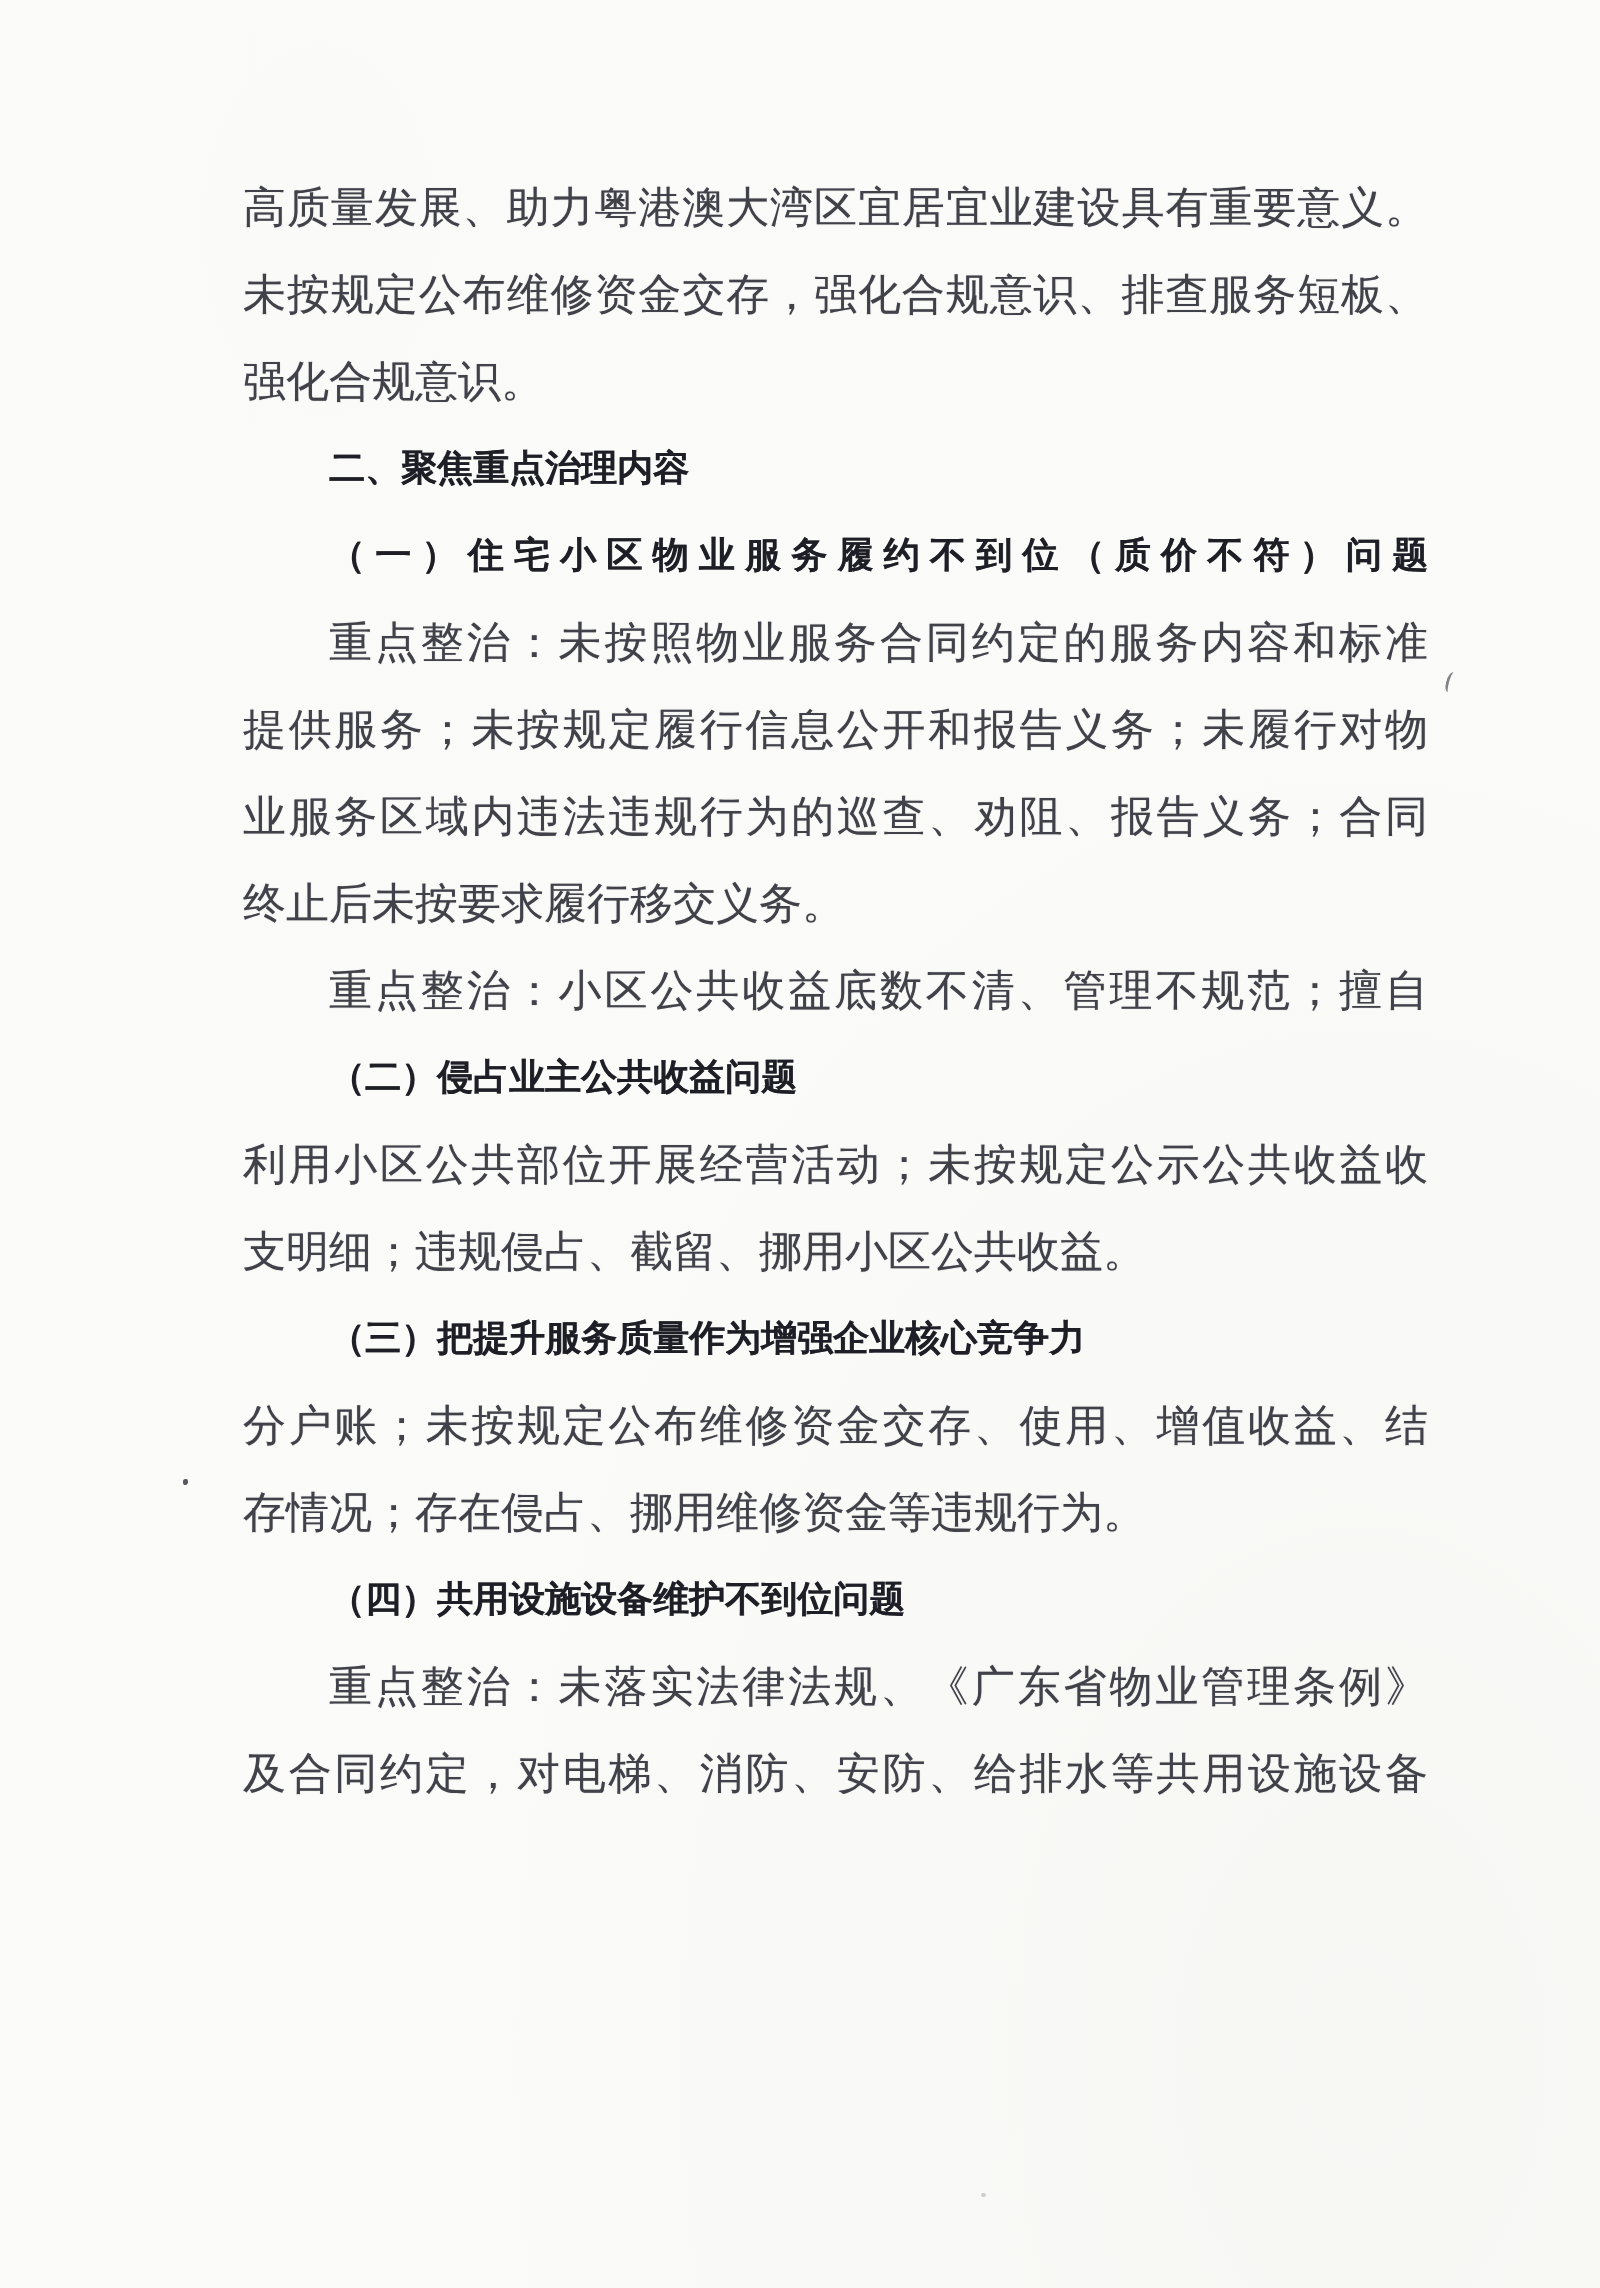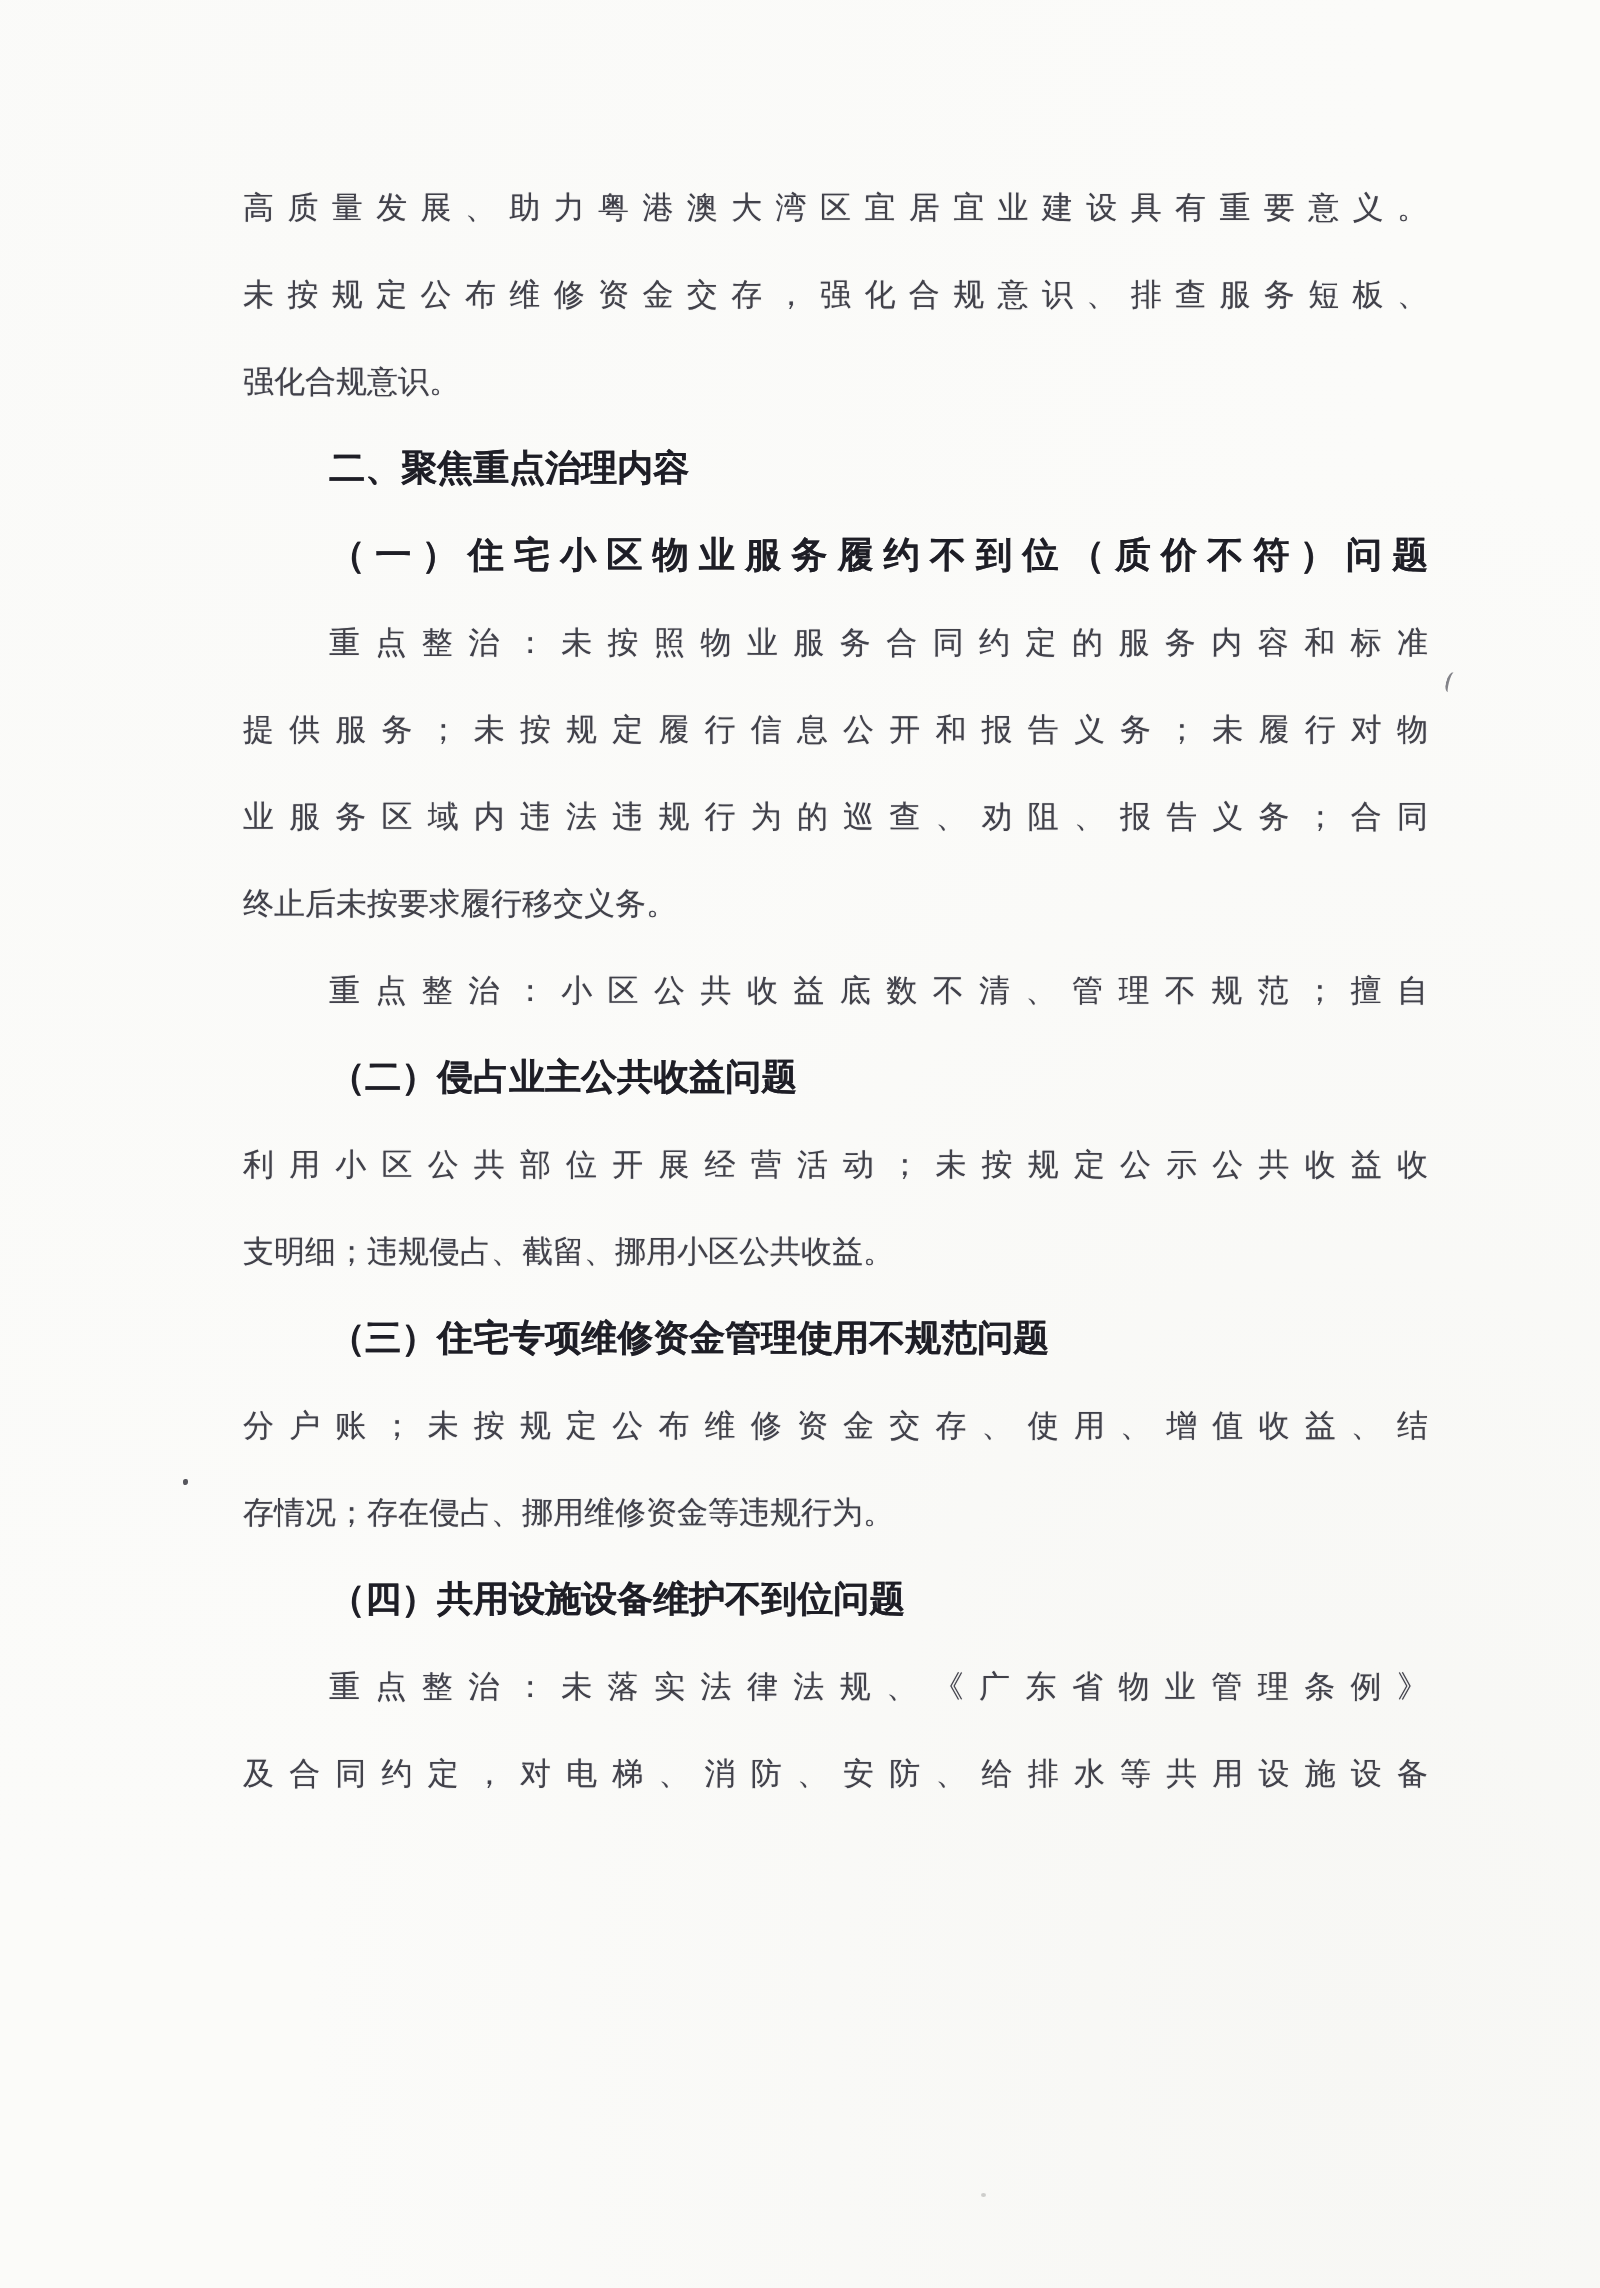--- a/index.html
+++ b/index.html
@@ -19,21 +19,21 @@
     overflow: hidden;
     font-family: "Liberation Serif", "DejaVu Serif", serif;
   }
   .text-block {
     position: absolute;
     left: 243px;
     top: 164px;
     width: 1185px;
   }
   .line {
-    font-size: 31px;
+    font-size: 43px;
     line-height: 87px;
     height: 87px;
     color: var(--ink, #41414a);
     letter-spacing: 0px;
     white-space: nowrap;
     text-shadow: 0 0 1px rgba(70,70,85,0.45);
     font-weight: 400;
   }
   .line.indent { text-indent: 86px; }
   .line.bold {
@@ -92,21 +92,21 @@
       <div class="line bold indent">二、聚焦重点治理内容</div>
       <div class="line bold indent justify">（一）住宅小区物业服务履约不到位（质价不符）问题</div>
       <div class="line indent justify">重点整治：未按照物业服务合同约定的服务内容和标准</div>
       <div class="line justify">提供服务；未按规定履行信息公开和报告义务；未履行对物</div>
       <div class="line justify">业服务区域内违法违规行为的巡查、劝阻、报告义务；合同</div>
       <div class="line">终止后未按要求履行移交义务。</div>
       <div class="line indent justify">重点整治：小区公共收益底数不清、管理不规范；擅自</div>
       <div class="line bold indent">（二）侵占业主公共收益问题</div>
       <div class="line justify">利用小区公共部位开展经营活动；未按规定公示公共收益收</div>
       <div class="line">支明细；违规侵占、截留、挪用小区公共收益。</div>
-      <div class="line bold indent">（三）住宅专项维修资金管理使用不规范问题</div>
+      <div class="line bold indent">（三）把提升服务质量作为增强企业核心竞争力</div>
       <div class="line justify">分户账；未按规定公布维修资金交存、使用、增值收益、结</div>
       <div class="line">存情况；存在侵占、挪用维修资金等违规行为。</div>
       <div class="line bold indent">（四）共用设施设备维护不到位问题</div>
       <div class="line indent justify">重点整治：未落实法律法规、《广东省物业管理条例》</div>
       <div class="line justify">及合同约定，对电梯、消防、安防、给排水等共用设施设备</div>
     </div>
 
   <span class="speck"></span>
   <span class="pen-mark"></span>
   <span class="speck-faint"></span>

